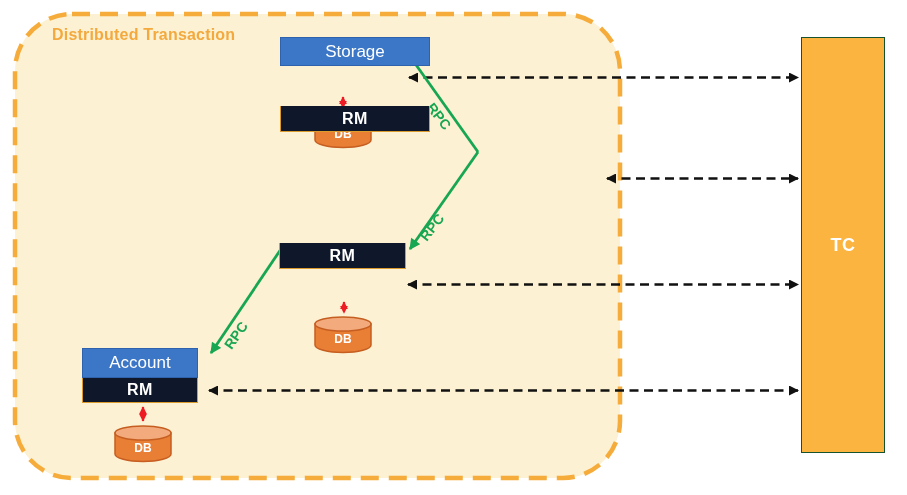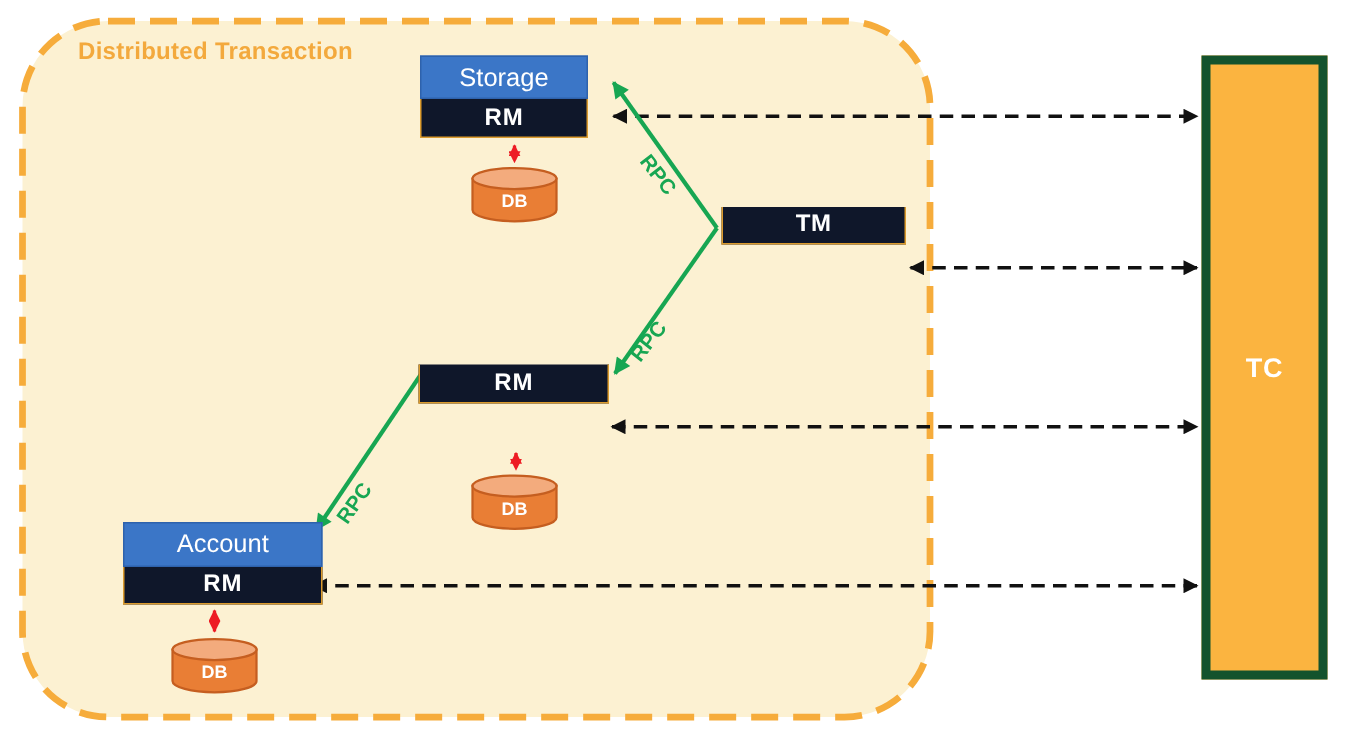--- a/index.html
+++ b/index.html
@@ -18,21 +18,21 @@
     color:#ffffff;font-size:17px;font-weight:400;
     display:flex;align-items:center;justify-content:center;
   }
   .node-role{
     background:#0f172a;border:1px solid #DB9B2D;border-top:none;box-sizing:border-box;
     color:#ffffff;font-size:16px;font-weight:700;letter-spacing:.5px;
     display:flex;align-items:center;justify-content:center;
   }
   .tc-box{
     position:absolute;left:801px;top:37px;width:84px;height:416px;
-    background:#FBB440;border:6px solid #14532d;box-sizing:border-box;
+    background:#FBB440;border:1px solid #14532d;box-sizing:border-box;
     display:flex;align-items:center;justify-content:center;
     color:#ffffff;font-size:18px;font-weight:700;letter-spacing:.5px;
   }
   .rpc-text{fill:#17A652;font-family:"Liberation Sans",sans-serif;font-size:14px;font-weight:700;}
   .db-text{fill:#ffffff;font-family:"Liberation Sans",sans-serif;font-size:12px;font-weight:700;}
   .green-line{stroke:#17A652;stroke-width:2.8;fill:none;}
   .black-dash{stroke:#111111;stroke-width:2.4;stroke-dasharray:9 5.5;fill:none;}
   .red-dash{stroke:#ED1C24;stroke-width:2.2;stroke-dasharray:3.5 2.5;fill:none;}
 </style>
 </head>
@@ -84,34 +84,33 @@
     </g>
     <g transform="translate(114,425)">
       <path d="M1,8 v21 a28,7.5 0 0 0 56,0 v-21 z" fill="#E97E35" stroke="#C55E20" stroke-width="1.5"></path>
       <ellipse cx="29" cy="8" rx="28" ry="7" fill="#F3AB7D" stroke="#C55E20" stroke-width="1.5"></ellipse>
       <text class="db-text" x="29" y="27" text-anchor="middle">DB</text>
     </g>
   </svg>
 
   <div class="boundary-title">Distributed Transaction</div>
 
-  <div class="node" style="left:280px;top:37px;width:112px;">
+  <div class="node" style="left:280px;top:37px;width:150px;gap:40px;">
     <div class="node-app" style="height:29px">Storage</div>
     <div class="node-role" style="height:26px">RM</div>
   </div>
 
   <div class="node" style="left:481px;top:138px;width:123px;">
-    <div class="node-role" style="height:25px">TM</div>
   </div>
 
   <div class="node" style="left:279px;top:243px;width:127px;">
     <div class="node-role" style="height:26px">RM</div>
   </div>
 
-  <div class="node" style="left:82px;top:348px;width:133px;">
+  <div class="node" style="left:82px;top:348px;width:116px;">
     <div class="node-app" style="height:30px">Account</div>
     <div class="node-role" style="height:25px">RM</div>
   </div>
 
   <div class="tc-box">
     <span>TC</span>
   </div>
 
 </div>
 

